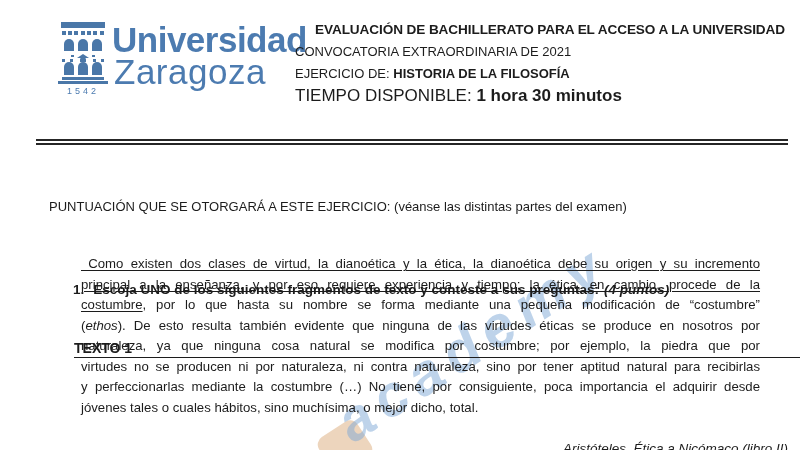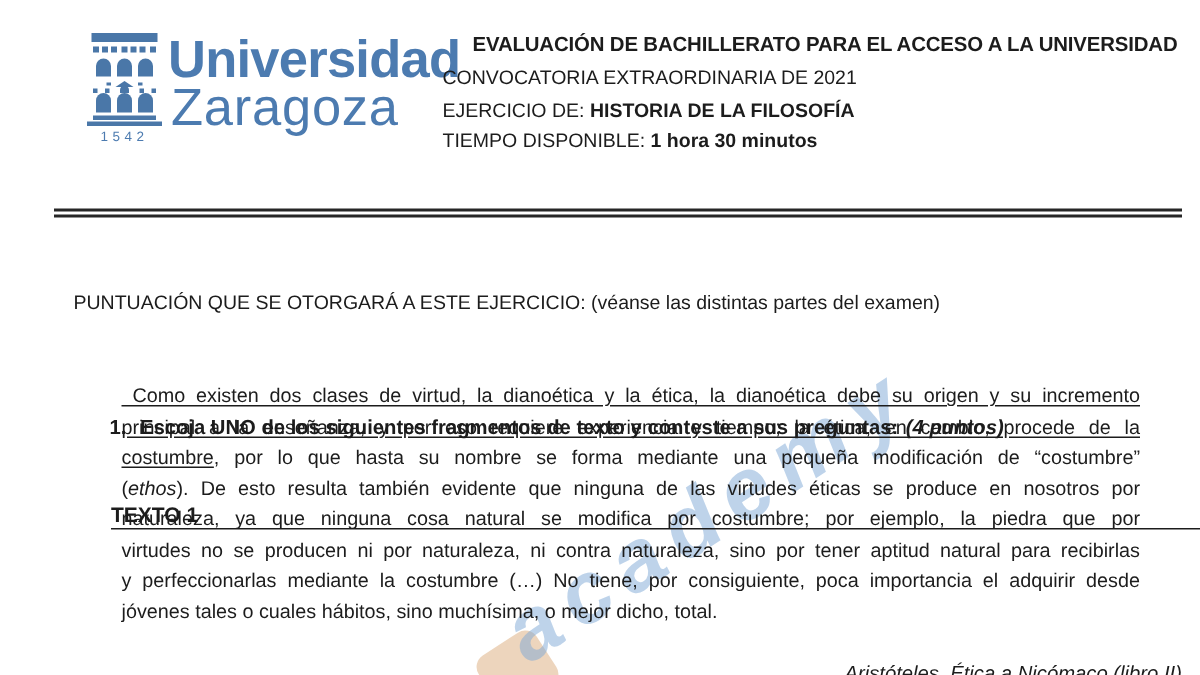--- a/index.html
+++ b/index.html
@@ -13,21 +13,21 @@
   .logo-icon svg{display:block;width:50px;height:62px;}
   .logo-year{left:56px;top:86px;width:54px;text-align:center;font-size:9px;
     letter-spacing:3px;color:#4c7bb0;font-weight:normal;}
   .logo-university{left:112px;top:20px;font-size:35px;font-weight:bold;color:#4c7bb0;letter-spacing:-0.5px;}
   .logo-city{left:114px;top:52px;font-size:35px;font-weight:400;color:#4c7bb0;letter-spacing:0.5px;}
   
   .hdr{left:295px;top:22px;width:498px;}
   .hdr .h-title{font-size:13.6px;font-weight:bold;letter-spacing:-0.1px;padding-left:20px;}
   .hdr .h-conv{font-size:13px;margin-top:7px;}
   .hdr .h-ej{font-size:13px;margin-top:7px;}
-  .hdr .h-tiempo{font-size:13px;margin-top:5px;}
+  .hdr .h-tiempo{font-size:17px;margin-top:5px;}
   .hdr b{font-weight:bold;}
   
   .puntuacion{left:49px;top:115px;font-size:13px;}
   .dbl-rule{left:36px;top:139px;width:752px;height:2px;
     border-top:2px solid #262626;border-bottom:2px solid #262626;}
   
   .question{left:73px;top:183px;font-size:13.5px;font-weight:bold;}
   .question .qnum{margin-right:9px;}
   .question .qpoints{font-style:italic;margin-left:5px;}
   

